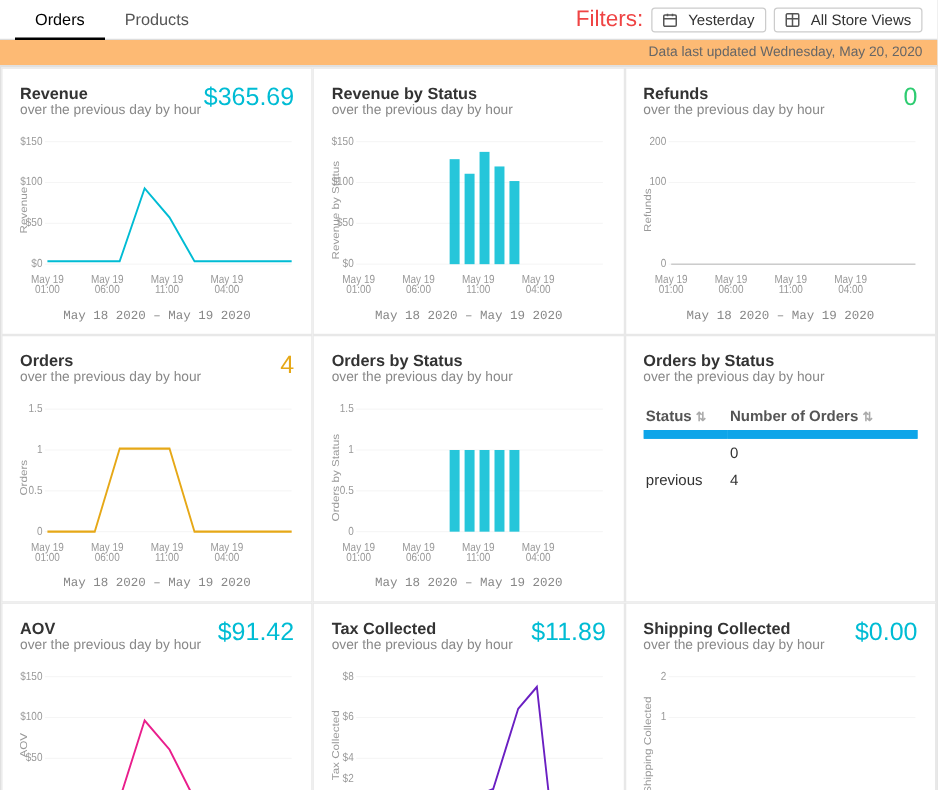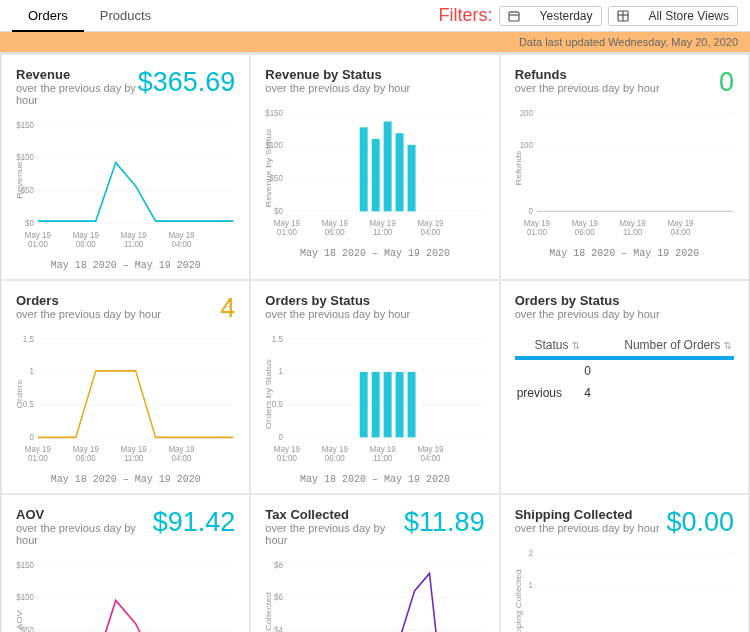--- a/index.html
+++ b/index.html
@@ -4,47 +4,47 @@
   <style>
     * { box-sizing: border-box; margin: 0; padding: 0; }
     body { font-family: -apple-system, BlinkMacSystemFont, 'Segoe UI', sans-serif; background: #f5f5f5; font-size: 12px; color: #333; }
 
     
     .top-nav { display: flex; align-items: center; background: #fff; border-bottom: 1px solid #ddd; padding: 0 12px; height: 32px; }
     .nav-tab { padding: 0 16px; height: 32px; line-height: 32px; cursor: pointer; font-size: 13px; color: #555; border-bottom: 2px solid transparent; }
     .nav-tab.active { color: #000; border-bottom: 2px solid #000; font-weight: 500; }
     .nav-spacer { flex: 1; }
     .filter-bar { display: flex; align-items: center; gap: 6px; }
-    .filter-btn { display: flex; align-items: center; gap: 20px; border: 1px solid #ccc; border-radius: 3px; padding: 2px 8px; background: #fff; font-size: 12px; cursor: pointer; color: #333; }
+    .filter-btn { display: flex; align-items: center; gap: 9px; border: 1px solid #ccc; border-radius: 3px; padding: 2px 8px; background: #fff; font-size: 12px; cursor: pointer; color: #333; }
     .filter-btn svg { width: 12px; height: 12px; }
 
     
     .data-updated { text-align: right; font-size: 11px; color: #666; padding: 4px 12px; background: #fdba74; border-bottom: 1px solid #e0e0e0; }
 
     
     .dashboard { display: grid; grid-template-columns: 1fr 1fr 1fr; gap: 0; background: #e0e0e0; border: 1px solid #e0e0e0; }
     .card { background: #fff; padding: 12px 14px 8px; border: 1px solid #e8e8e8; }
 
     .card-header { display: flex; justify-content: space-between; align-items: flex-start; margin-bottom: 2px; }
     .card-title { font-size: 13px; font-weight: 600; color: #333; }
     .card-subtitle { font-size: 11px; color: #888; margin-bottom: 6px; }
-    .card-value { font-size: 27px; font-weight: 500; }
+    .card-value { font-size: 20px; font-weight: 500; }
     .card-value.cyan { color: #00bcd4; }
     .card-value.gold { color: #e6a817; }
     .card-value.green { color: #2ecc71; }
 
     .date-range { font-size: 10px; color: #888; text-align: center; margin-top: 4px; font-family: Liberation Mono, monospace; }
 
     
     .chart-container { position: relative; width: 100%; height: 140px; margin-top: 4px; }
     svg.chart { width: 100%; height: 100%; overflow: visible; }
 
     
     .status-table { width: 100%; border-collapse: collapse; margin-top: 8px; font-size: 12px; }
-    .status-table th { text-align: right; color: #555; font-weight: 400; padding: 4px 2px; border-bottom: 4px solid #0ea5e9; }
+    .status-table th { text-align: left; color: #555; font-weight: 700; padding: 4px 2px; border-bottom: 7px solid #0ea5e9; }
     .status-table td { padding: 4px 2px; color: #333; }
     .status-table .sort-icon { font-size: 10px; color: #aaa; }
 
     .axis-label { font-size: 8px; fill: #999; }
     .grid-line { stroke: #f0f0f0; stroke-width: 0.5; }
   </style>
 </head>
 <body>
 
 <div class="top-nav">

